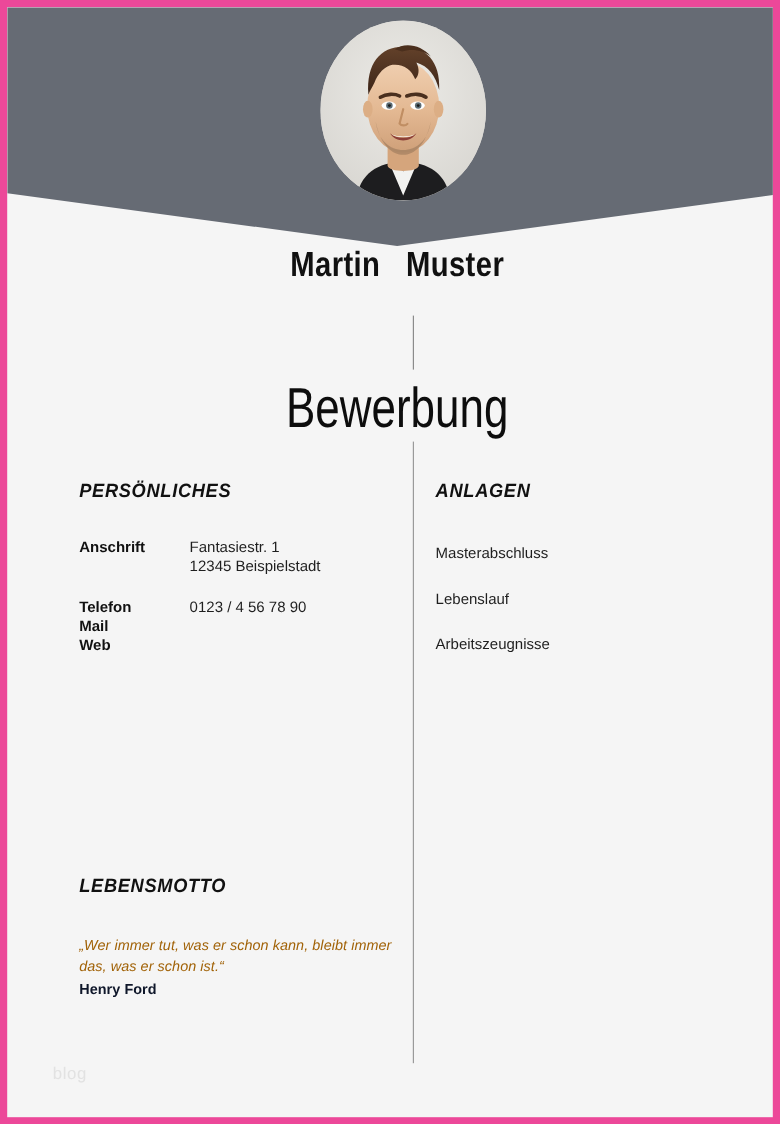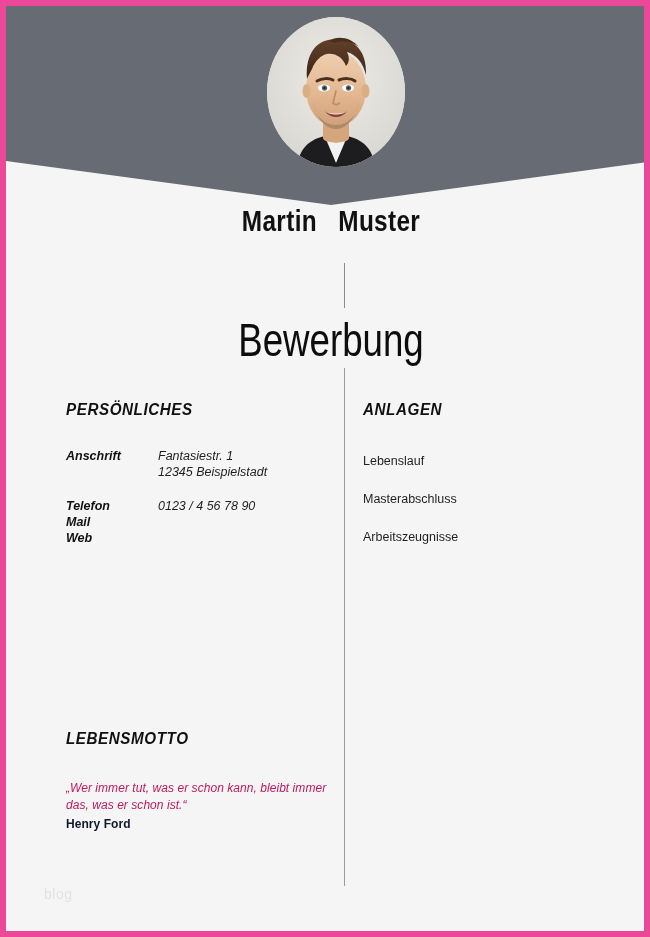--- a/index.html
+++ b/index.html
@@ -120,21 +120,21 @@
   .row-top    { top: 395px; }
   .row-bottom { top: 724px; }
 
   
   .details {
     margin-top: 29px;
     font-size: 12.5px;
     color: #1a1a1a;
     line-height: 16px;
   }
-  .details-group { margin-bottom: 18px; font-style: italic; }
+  .details-group { margin-bottom: 18px; }
   .details-group:last-child { margin-bottom: 0; }
   .detail-row {
     display: flex;
     align-items: flex-start;
   }
   .detail-label {
     width: 92px;
     flex: 0 0 92px;
     font-weight: 700;
     color: #111111;
@@ -163,21 +163,21 @@
     margin-bottom: 23px;
     line-height: 15px;
   }
   .attachments li:last-child { margin-bottom: 0; }
 
   
   .quote-block { margin-top: 32px; }
   .quote-text {
     font-size: 12px;
     font-style: italic;
-    color: #be185d;
+    color: #a16207;
     line-height: 16.5px;
     letter-spacing: 0.05px;
   }
   .quote-author {
     margin-top: 4px;
     text-align: left;
     font-size: 12px;
     font-weight: 700;
     color: #0f172a;
     letter-spacing: 0.05px;
@@ -295,22 +295,22 @@
         </div>
       </div>
 
     </div>
   </div>
 
   <div class="col-right row-top">
     <div class="section-heading">ANLAGEN</div>
 
     <ul class="attachments">
+      <li>Masterabschluss</li>
       <li>Lebenslauf</li>
-      <li>Masterabschluss</li>
       <li>Arbeitszeugnisse</li>
     </ul>
   </div>
 
   <div class="col-left row-bottom">
     <div class="section-heading">LEBENSMOTTO</div>
 
     <div class="quote-block">
       <div class="quote-text">„Wer immer tut, was er schon kann, bleibt immer das, was er schon ist.“</div>
       <div class="quote-author">Henry Ford</div>

